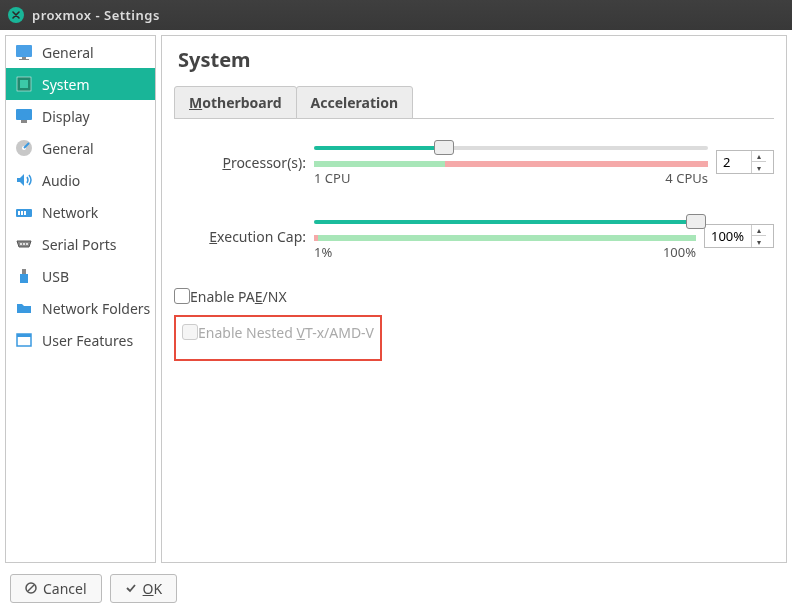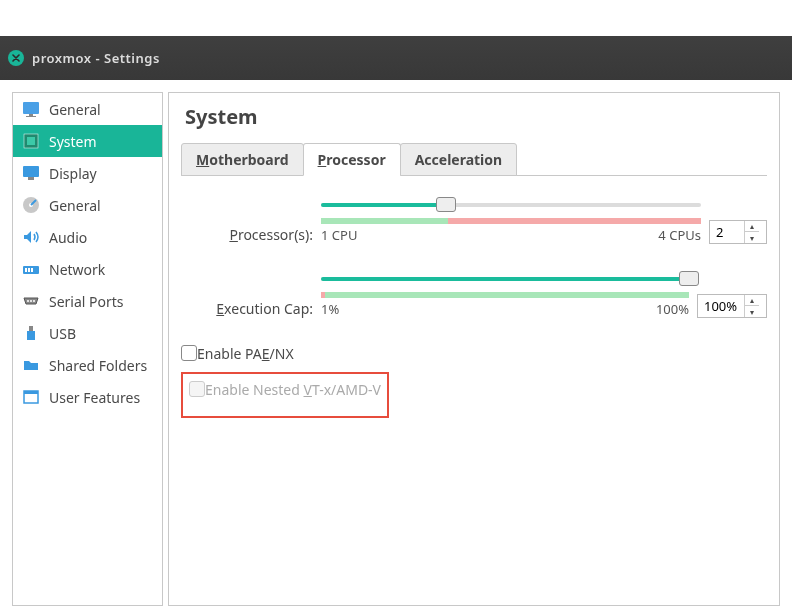--- a/index.html
+++ b/index.html
@@ -1,38 +1,38 @@
 <!DOCTYPE html>
 <html><head>
   <meta charset="utf-8">
   <style>
     * { box-sizing: border-box; margin: 0; padding: 0; font-family: "Noto Sans", "Segoe UI", sans-serif; }
     body { width: 792px; height: 608px; background: #fff; color: #4a4a4a; font-size: 14px; }
     
     
-    .titlebar { height: 44px; background: linear-gradient(#3f3f3f,#383838); display: flex; align-items: center; padding: 0 8px; color: #dcdcdc; font-size: 13px; letter-spacing: .5px; font-weight: 600; margin-top: 36px;}
+    .titlebar { height: 30px; background: linear-gradient(#3f3f3f,#383838); display: flex; align-items: center; padding: 0 8px; color: #dcdcdc; font-size: 13px; letter-spacing: .5px; font-weight: 600;}
     .close-btn { width: 16px; height: 16px; border-radius: 50%; background: #19b598; display: flex; align-items: center; justify-content: center; margin-right: 8px; font-size: 10px; color: #333; }
     
     
-    .container { display: flex; height: 538px; padding: 12px; gap: 5px;}
+    .container { display: flex; height: 538px; padding: 5px; gap: 5px;}
     .sidebar { width: 151px; border: 1px solid #c8c8c8; background: #fff; overflow: hidden;}
     .sidebar-item { height: 32px; display: flex; align-items: center; padding-left: 6px; gap: 6px; cursor: pointer; }
     .sidebar-item.active { background: #19b598; color: #fff; }
     .sidebar-item .icon { width: 24px; height: 24px; display:flex;align-items:center;justify-content:center;}
     
     .content { flex: 1; border: 1px solid #c8c8c8; padding: 10px 12px; position:relative;}
     .page-title { font-size: 20px; font-weight: 700; color: #444; margin-bottom: 12px; padding-left:4px;}
     
     .tabs { display: flex; border-bottom: 1px solid #c8c8c8; }
     .tab { padding: 6px 14px; border: 1px solid #c8c8c8; background: #ededed; margin-right: -1px; cursor: pointer; position: relative; top: 1px; border-radius: 3px 3px 0 0; font-weight: bold;}
     .tab.active { background: #fff; border-bottom: 1px solid #fff; }
     .underline { text-decoration: underline; }
     
     .form-area { padding-top: 18px; }
-    .row { display: flex; align-items: flex-end; margin-bottom: 24px; }
+    .row { display: flex; align-items: center; margin-bottom: 24px; }
     .label-col { width: 140px; text-align: right; padding-right: 8px; padding-top:0px; }
     .slider-col { flex: 1; display: flex; flex-direction: column; padding-right:8px;}
     .slider-track { position: relative; height: 20px; }
     .track-line { position: absolute; top: 9px; left: 0; right: 0; height: 4px; background: #dcdcdc; border-radius: 2px; }
     .track-fill { position: absolute; top: 9px; left: 0; height: 4px; background: #1abc9c; border-radius: 2px; }
     .handle { position: absolute; top: 3px; width: 20px; height: 15px; background: #eee; border: 1px solid #888; border-radius: 3px; transform: translateX(-50%);}
     .color-bar { height: 6px; margin-top: 4px; display: flex;}
     .cb-green{background:#a8e6b8;height:6px}
     .cb-red{background:#f5a9a9;height:6px}
     .range-labels { display: flex; justify-content: space-between; font-size: 13px; margin-top: 2px; color:#555;}
@@ -144,39 +144,38 @@
           </svg>
         </span>
       <span>USB</span>
     </div>
     <div class="sidebar-item">
       <span class="icon">
           <svg width="20" height="20">
             <path d="M3 6 L8 6 L10 8 L17 8 L17 15 L3 15 Z" fill="#3a99e0"></path>
           </svg>
         </span>
-      <span>Shared Folders</span>
+      <span>Network Folders</span>
     </div>
     <div class="sidebar-item">
       <span class="icon">
           <svg width="20" height="20">
             <rect x="3" y="4" width="14" height="12" fill="#fff" stroke="#3a99e0" stroke-width="1.5"></rect>
             <rect x="3" y="4" width="14" height="3" fill="#3a99e0"></rect>
           </svg>
         </span>
       <span>User Features</span>
     </div>
   </div>
 
   <div class="content">
     <div class="page-title">System</div>
 
     <div class="tabs">
       <div class="tab"><span class="underline">M</span><span>otherboard</span></div>
-      <div class="tab active"><span class="underline">P</span><span>rocessor</span></div>
       <div class="tab"><span>Acceleration</span></div>
     </div>
 
     <div class="form-area">
 
       <div class="row">
         <div class="label-col"><span class="underline">P</span>rocessor(s):</div>
         <div class="slider-col">
           <div class="slider-track">
             <div class="track-line"></div>

